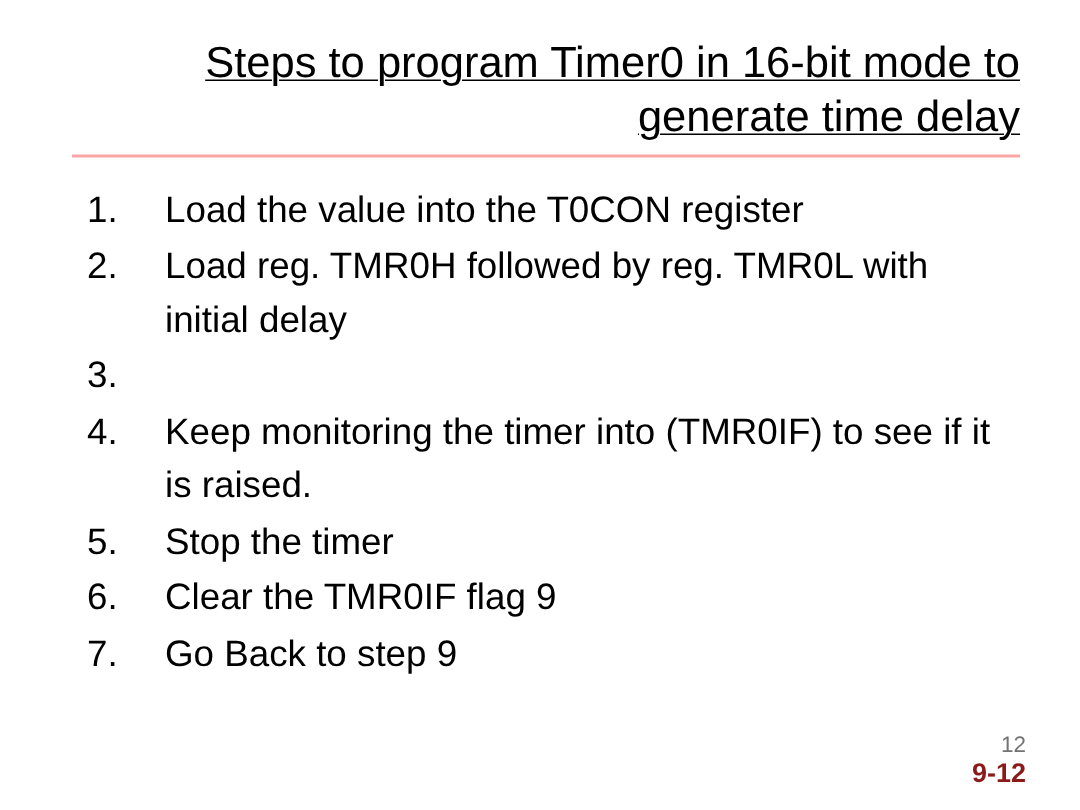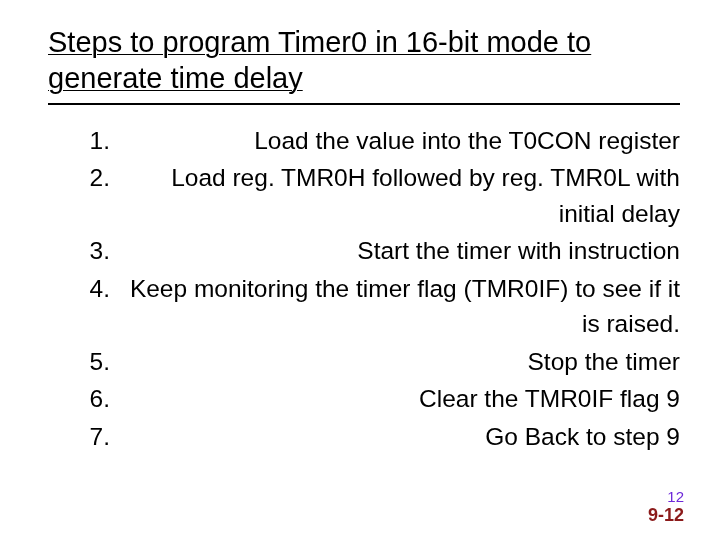--- a/index.html
+++ b/index.html
@@ -1,50 +1,49 @@
 <!DOCTYPE html>
 <html><head>
 <meta charset="utf-8">
 <style>
   * { margin: 0; padding: 0; box-sizing: border-box; }
   html, body { width: 720px; height: 540px; background: #ffffff; font-family: Arial, Helvetica, sans-serif; color: #000000; }
   .slide { position: relative; width: 720px; height: 540px; padding: 24px 40px 20px 48px; }
-  .title-wrap { border-bottom: 2px solid #000000; padding-bottom: 6px; margin-bottom: 18px; }
+  .title-wrap { border-bottom: 2px solid #fca5a5; padding-bottom: 6px; margin-bottom: 18px; text-align: right; }
   .title { font-size: 29px; font-weight: 400; line-height: 1.25; text-decoration: underline; text-decoration-thickness: 1px; text-underline-offset: 2px; }
   ol.steps { list-style: none; counter-reset: item; font-size: 24.5px; line-height: 1.45; padding-left: 0; }
-  ol.steps > li { counter-increment: item; display: flex; margin-bottom: 2px; text-align: right; }
+  ol.steps > li { counter-increment: item; display: flex; margin-bottom: 2px; }
   ol.steps > li::before { content: counter(item) "."; min-width: 52px; padding-left: 10px; }
   .li-body { flex: 1; }
   .indent { padding-left: 34px; font-weight: 700; }
   .footer { position: absolute; right: 36px; bottom: 14px; text-align: right; }
-  .pg-small { font-size: 15px; color: #6d28d9; }
+  .pg-small { font-size: 15px; color: #737373; }
   .pg-big { font-size: 18px; font-weight: 700; color: #8b1a1a; margin-top: 0px; text-align: center; }
 </style>
 </head>
 <body>
 
 <div class="slide">
   <div class="title-wrap">
     <h1 class="title">Steps to program Timer0 in 16-bit mode to generate time delay</h1>
   </div>
 
   <ol class="steps">
     <li>
       <div class="li-body">Load the value into the T0CON register</div>
     </li>
     <li>
       <div class="li-body">Load reg. TMR0H followed by reg. TMR0L with initial delay</div>
     </li>
     <li>
       <div class="li-body">
-        <span>Start the timer with instruction</span>
       </div>
     </li>
     <li>
-      <div class="li-body">Keep monitoring the timer flag (TMR0IF) to see if it is raised.</div>
+      <div class="li-body">Keep monitoring the timer into (TMR0IF) to see if it is raised.</div>
     </li>
     <li>
       <div class="li-body">Stop the timer</div>
     </li>
     <li>
       <div class="li-body">Clear the TMR0IF flag 9</div>
     </li>
     <li>
       <div class="li-body">Go Back to step 9</div>
     </li>

